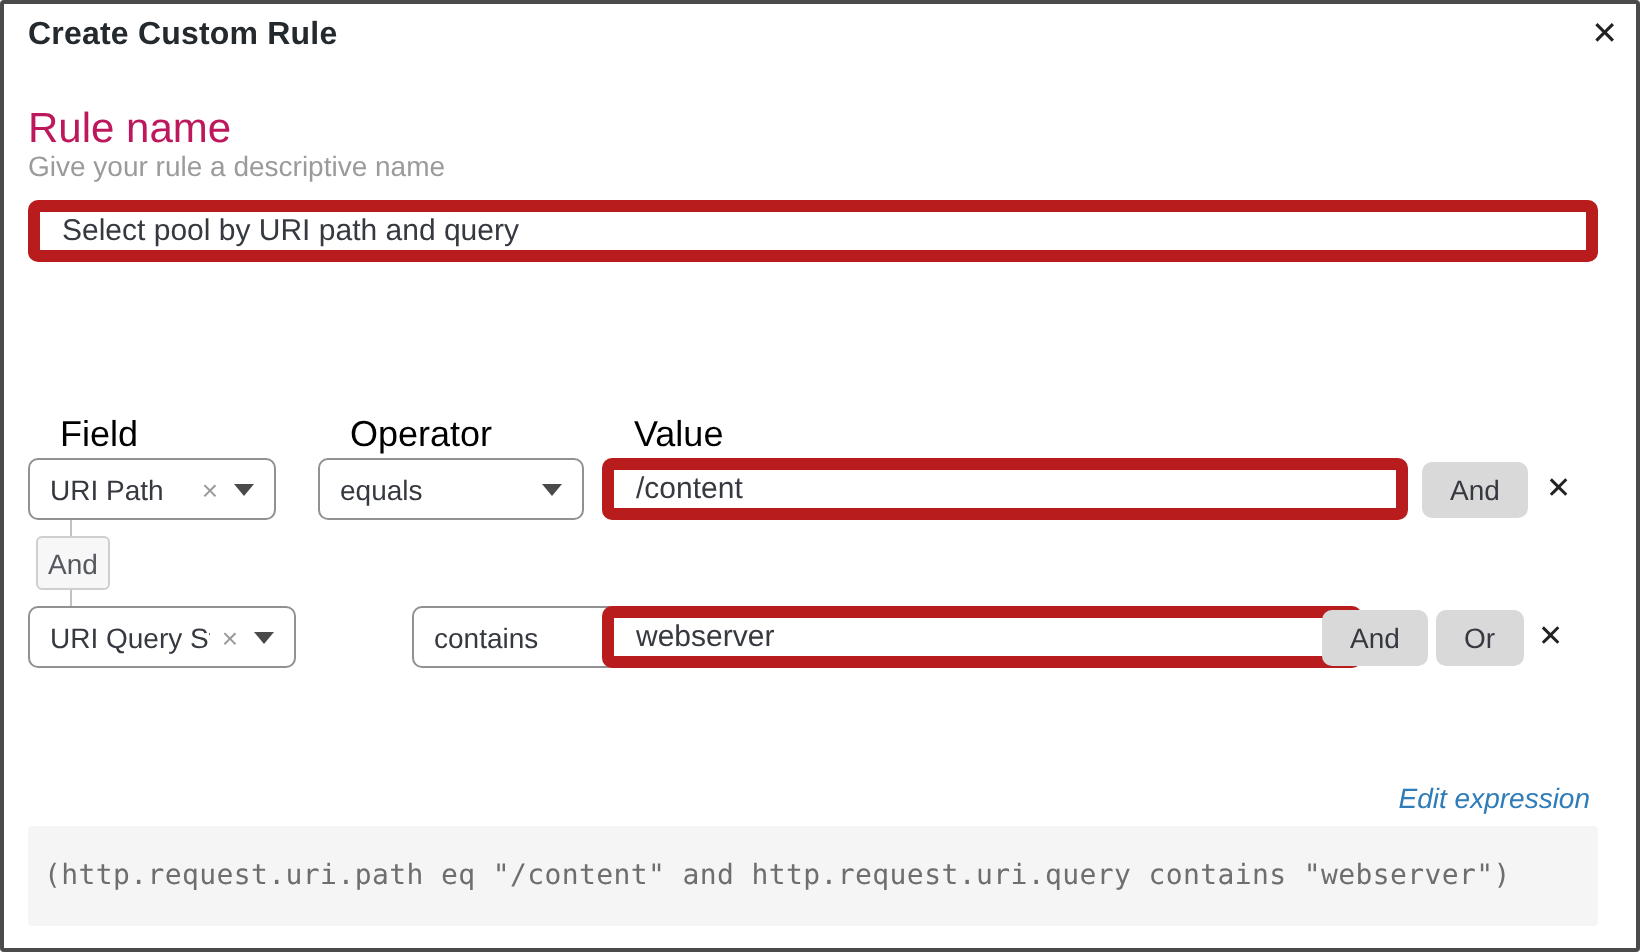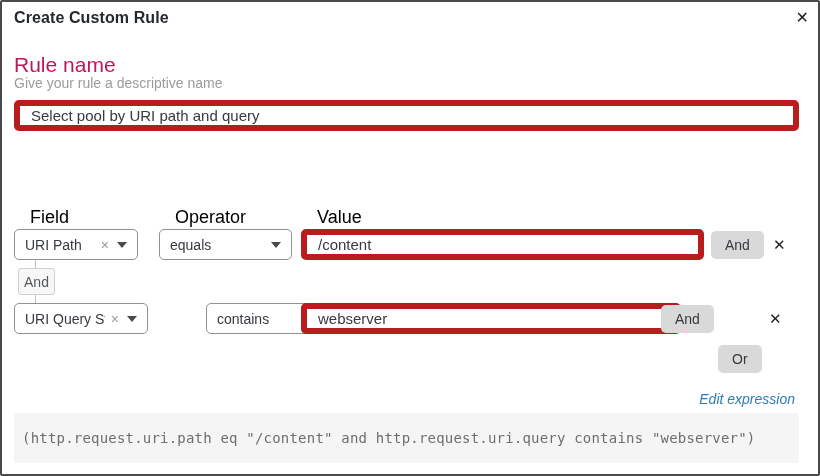--- a/index.html
+++ b/index.html
@@ -183,21 +183,21 @@
     <span class="select-value">URI Query St...</span>
     <span class="clear-x">×</span>
     <span class="caret"></span>
   </div>
   <div class="abs select-box" style="left:157px; top:301px; width:133px;margin-left:47px;">
     <span class="select-value">contains</span>
     <span class="caret"></span>
   </div>
   <input class="abs text-input" style="left: 299px; top: 301px; width: 380px;" value="webserver">
   <button class="abs gray-btn" style="left:659px; top:303px;">And</button>
-  <button class="abs gray-btn" style="left:716px; top:303px;margin-top:40px;">Or</button>
+  <button class="abs gray-btn" style="left:716px; top:303px;">Or</button>
   <button class="abs row-delete" style="left:767px; top:309px;">✕</button>
 
   <a class="abs edit-link" style="right: 23px; top: 389px; color: rgb(46, 124, 184); font-style: italic;">Edit expression</a>
 
   <div class="abs code-block" style="left:12px; top:411px; width:785px; height:50px;">
     <code>(http.request.uri.path eq "/content" and http.request.uri.query contains "webserver")</code>
   </div>
 
 </div>
 

